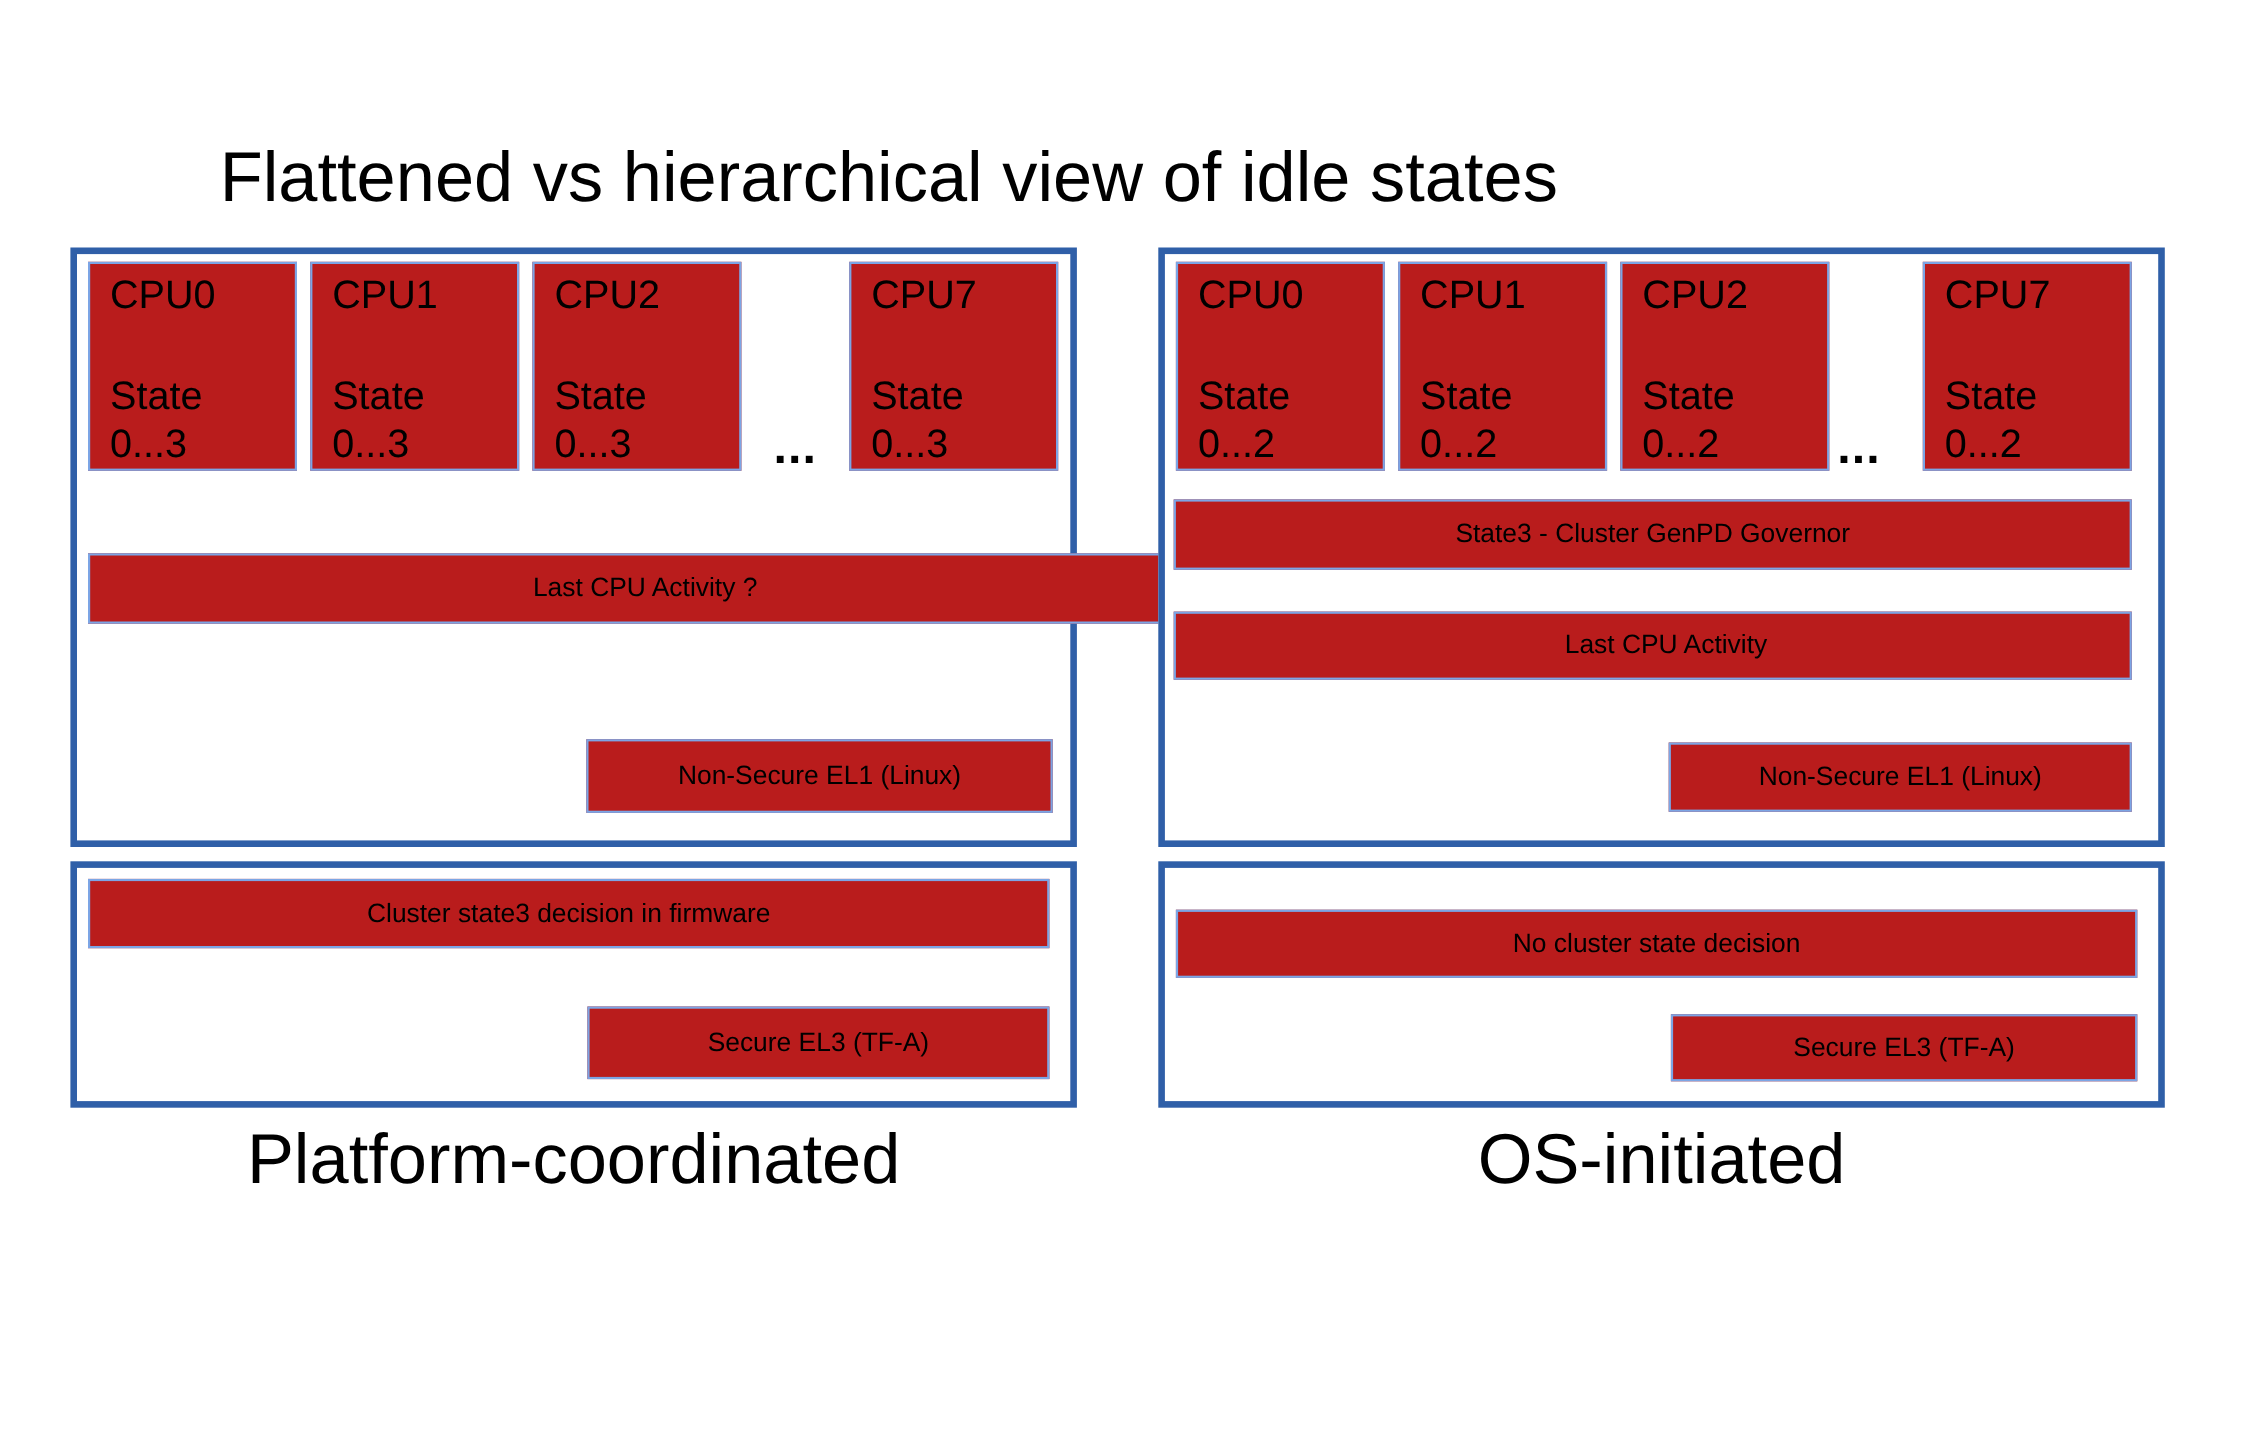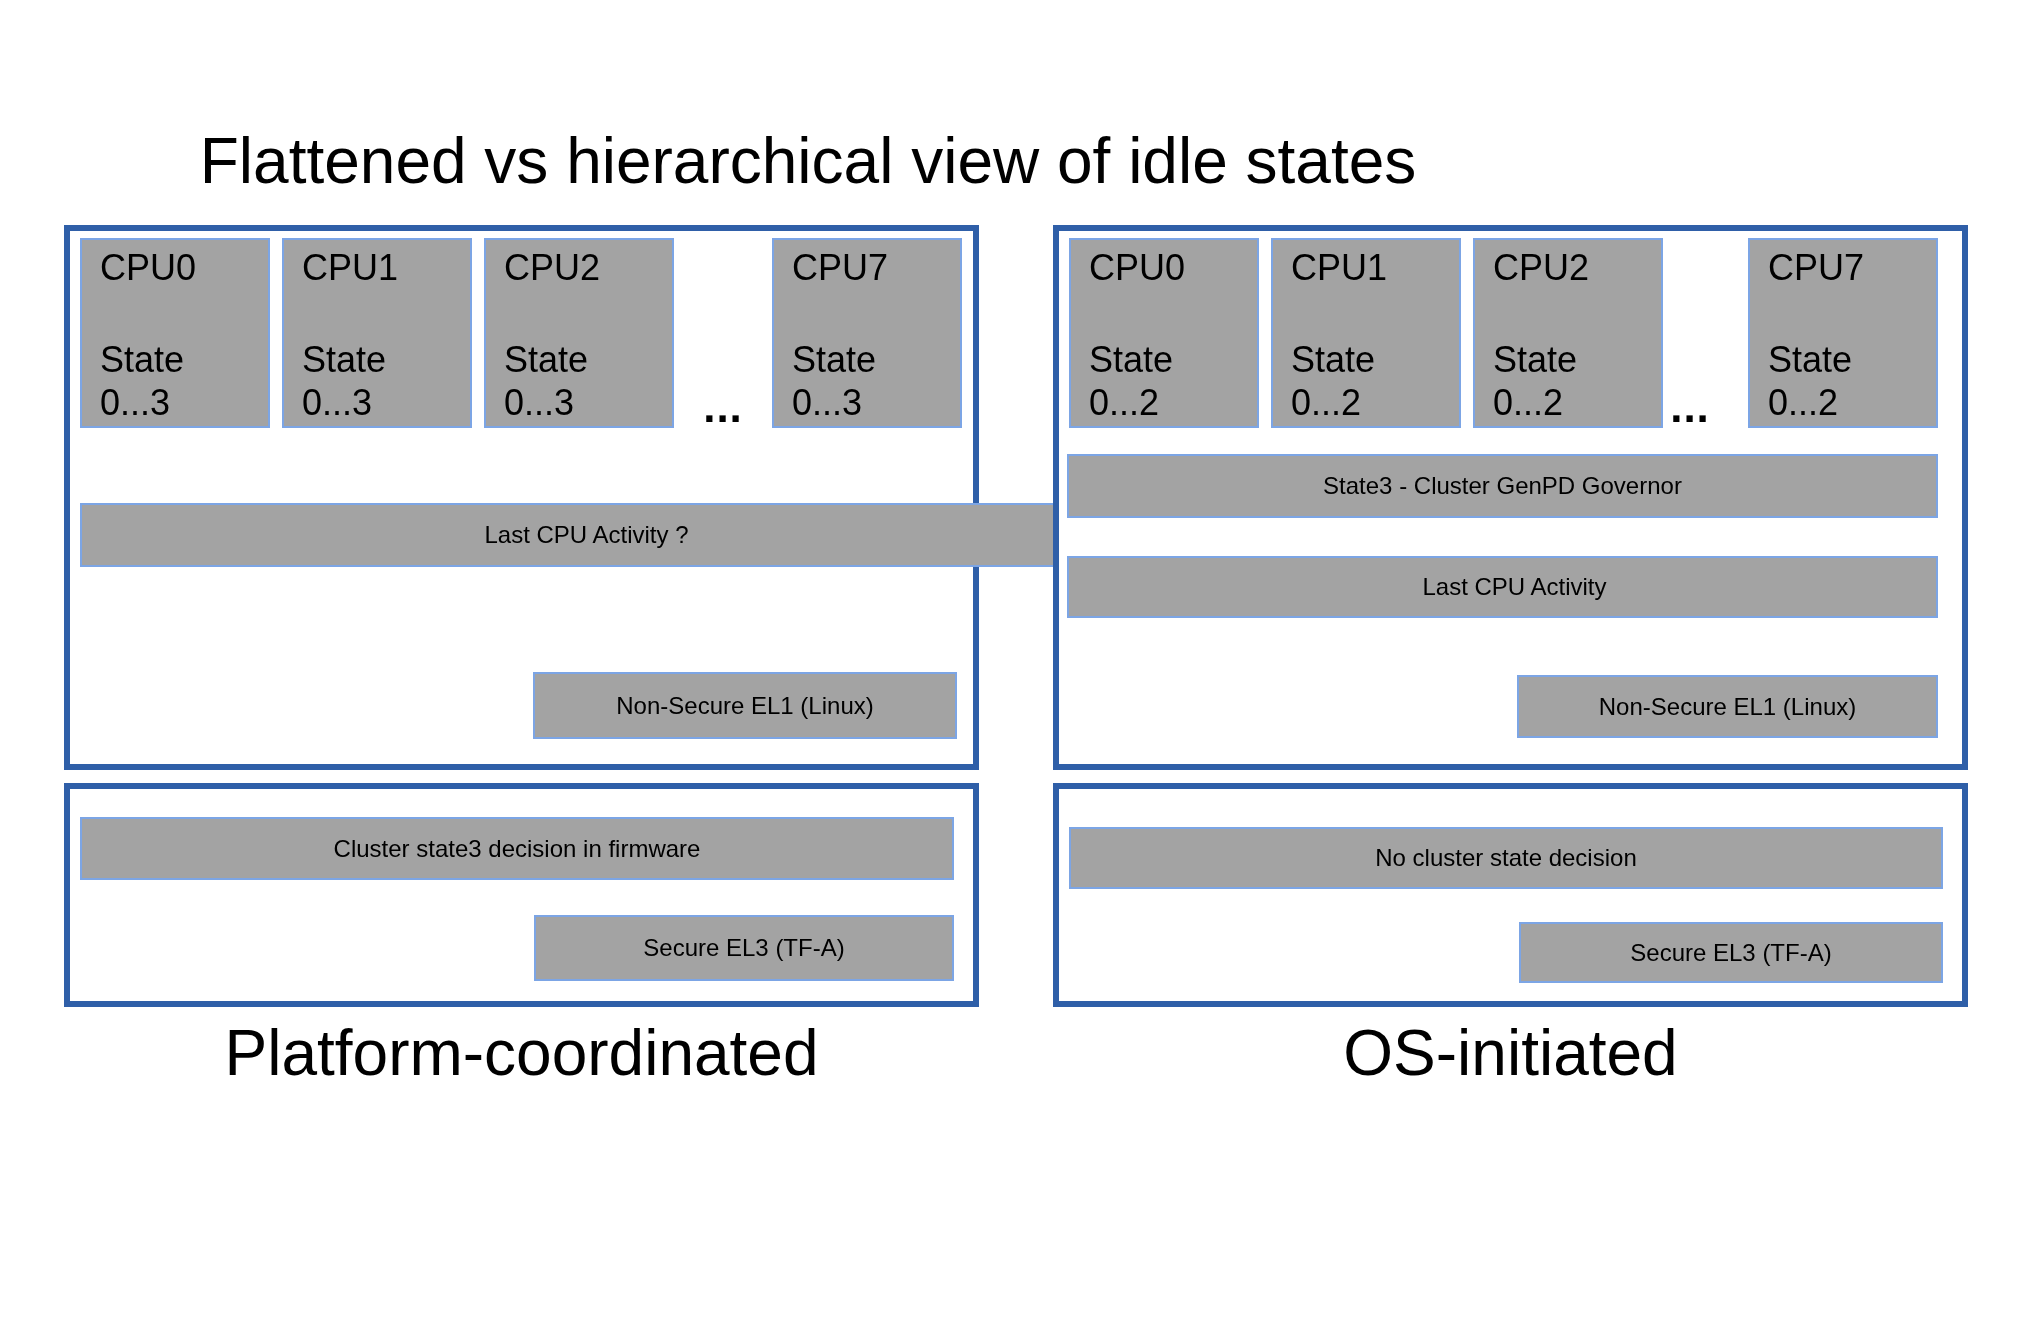--- a/index.html
+++ b/index.html
@@ -23,21 +23,21 @@
   .panel {
     position: absolute;
     box-sizing: border-box;
     border: 6px solid var(--outer, #2F5FA8);
     background: #ffffff;
   }
   .lightbox {
     position: absolute;
     box-sizing: border-box;
     border: 2px solid var(--inner, #7CA5E5);
-    background: #a3a3a3;
+    background: #b91c1c;
   }
   .labelbox {
     display: flex;
     align-items: center;
     justify-content: center;
     font-size: 24px;
     text-align: center;
   }
   .cpu {
     padding: 6px 8px 0 18px;
@@ -66,21 +66,21 @@
   
   .pc-top    { left: 64px;  top: 225px; width: 915px; height: 545px; }
   .pc-bottom { left: 64px;  top: 783px; width: 915px; height: 224px; }
   .pc-cpu0 { left: 10px;  top: 7px; width: 190px; height: 190px; }
   .pc-cpu1 { left: 212px; top: 7px; width: 190px; height: 190px; }
   .pc-cpu2 { left: 414px; top: 7px; width: 190px; height: 190px; }
   .pc-cpu7 { left: 702px; top: 7px; width: 190px; height: 190px; }
   .pc-dots { left: 593px; top: 154px; }
   .pc-activity { left: 10px;  top: 272px; width: 1013px; height: 64px; }
   .pc-el1      { left: 463px; top: 441px; width: 424px; height: 67px; }
-  .pc-firmware { left: 10px;  top: 28px;  width: 874px; height: 63px; }
+  .pc-firmware { left: 10px;  top: 10px;  width: 874px; height: 63px; }
   .pc-el3      { left: 464px; top: 126px; width: 420px; height: 66px; }
   .pc-caption  { left: 64px; }
 
   
   .osi-top    { left: 1053px; top: 225px; width: 915px; height: 545px; }
   .osi-bottom { left: 1053px; top: 783px; width: 915px; height: 224px; }
   .osi-cpu0 { left: 10px;  top: 7px; width: 190px; height: 190px; }
   .osi-cpu1 { left: 212px; top: 7px; width: 190px; height: 190px; }
   .osi-cpu2 { left: 414px; top: 7px; width: 190px; height: 190px; }
   .osi-cpu7 { left: 689px; top: 7px; width: 190px; height: 190px; }

